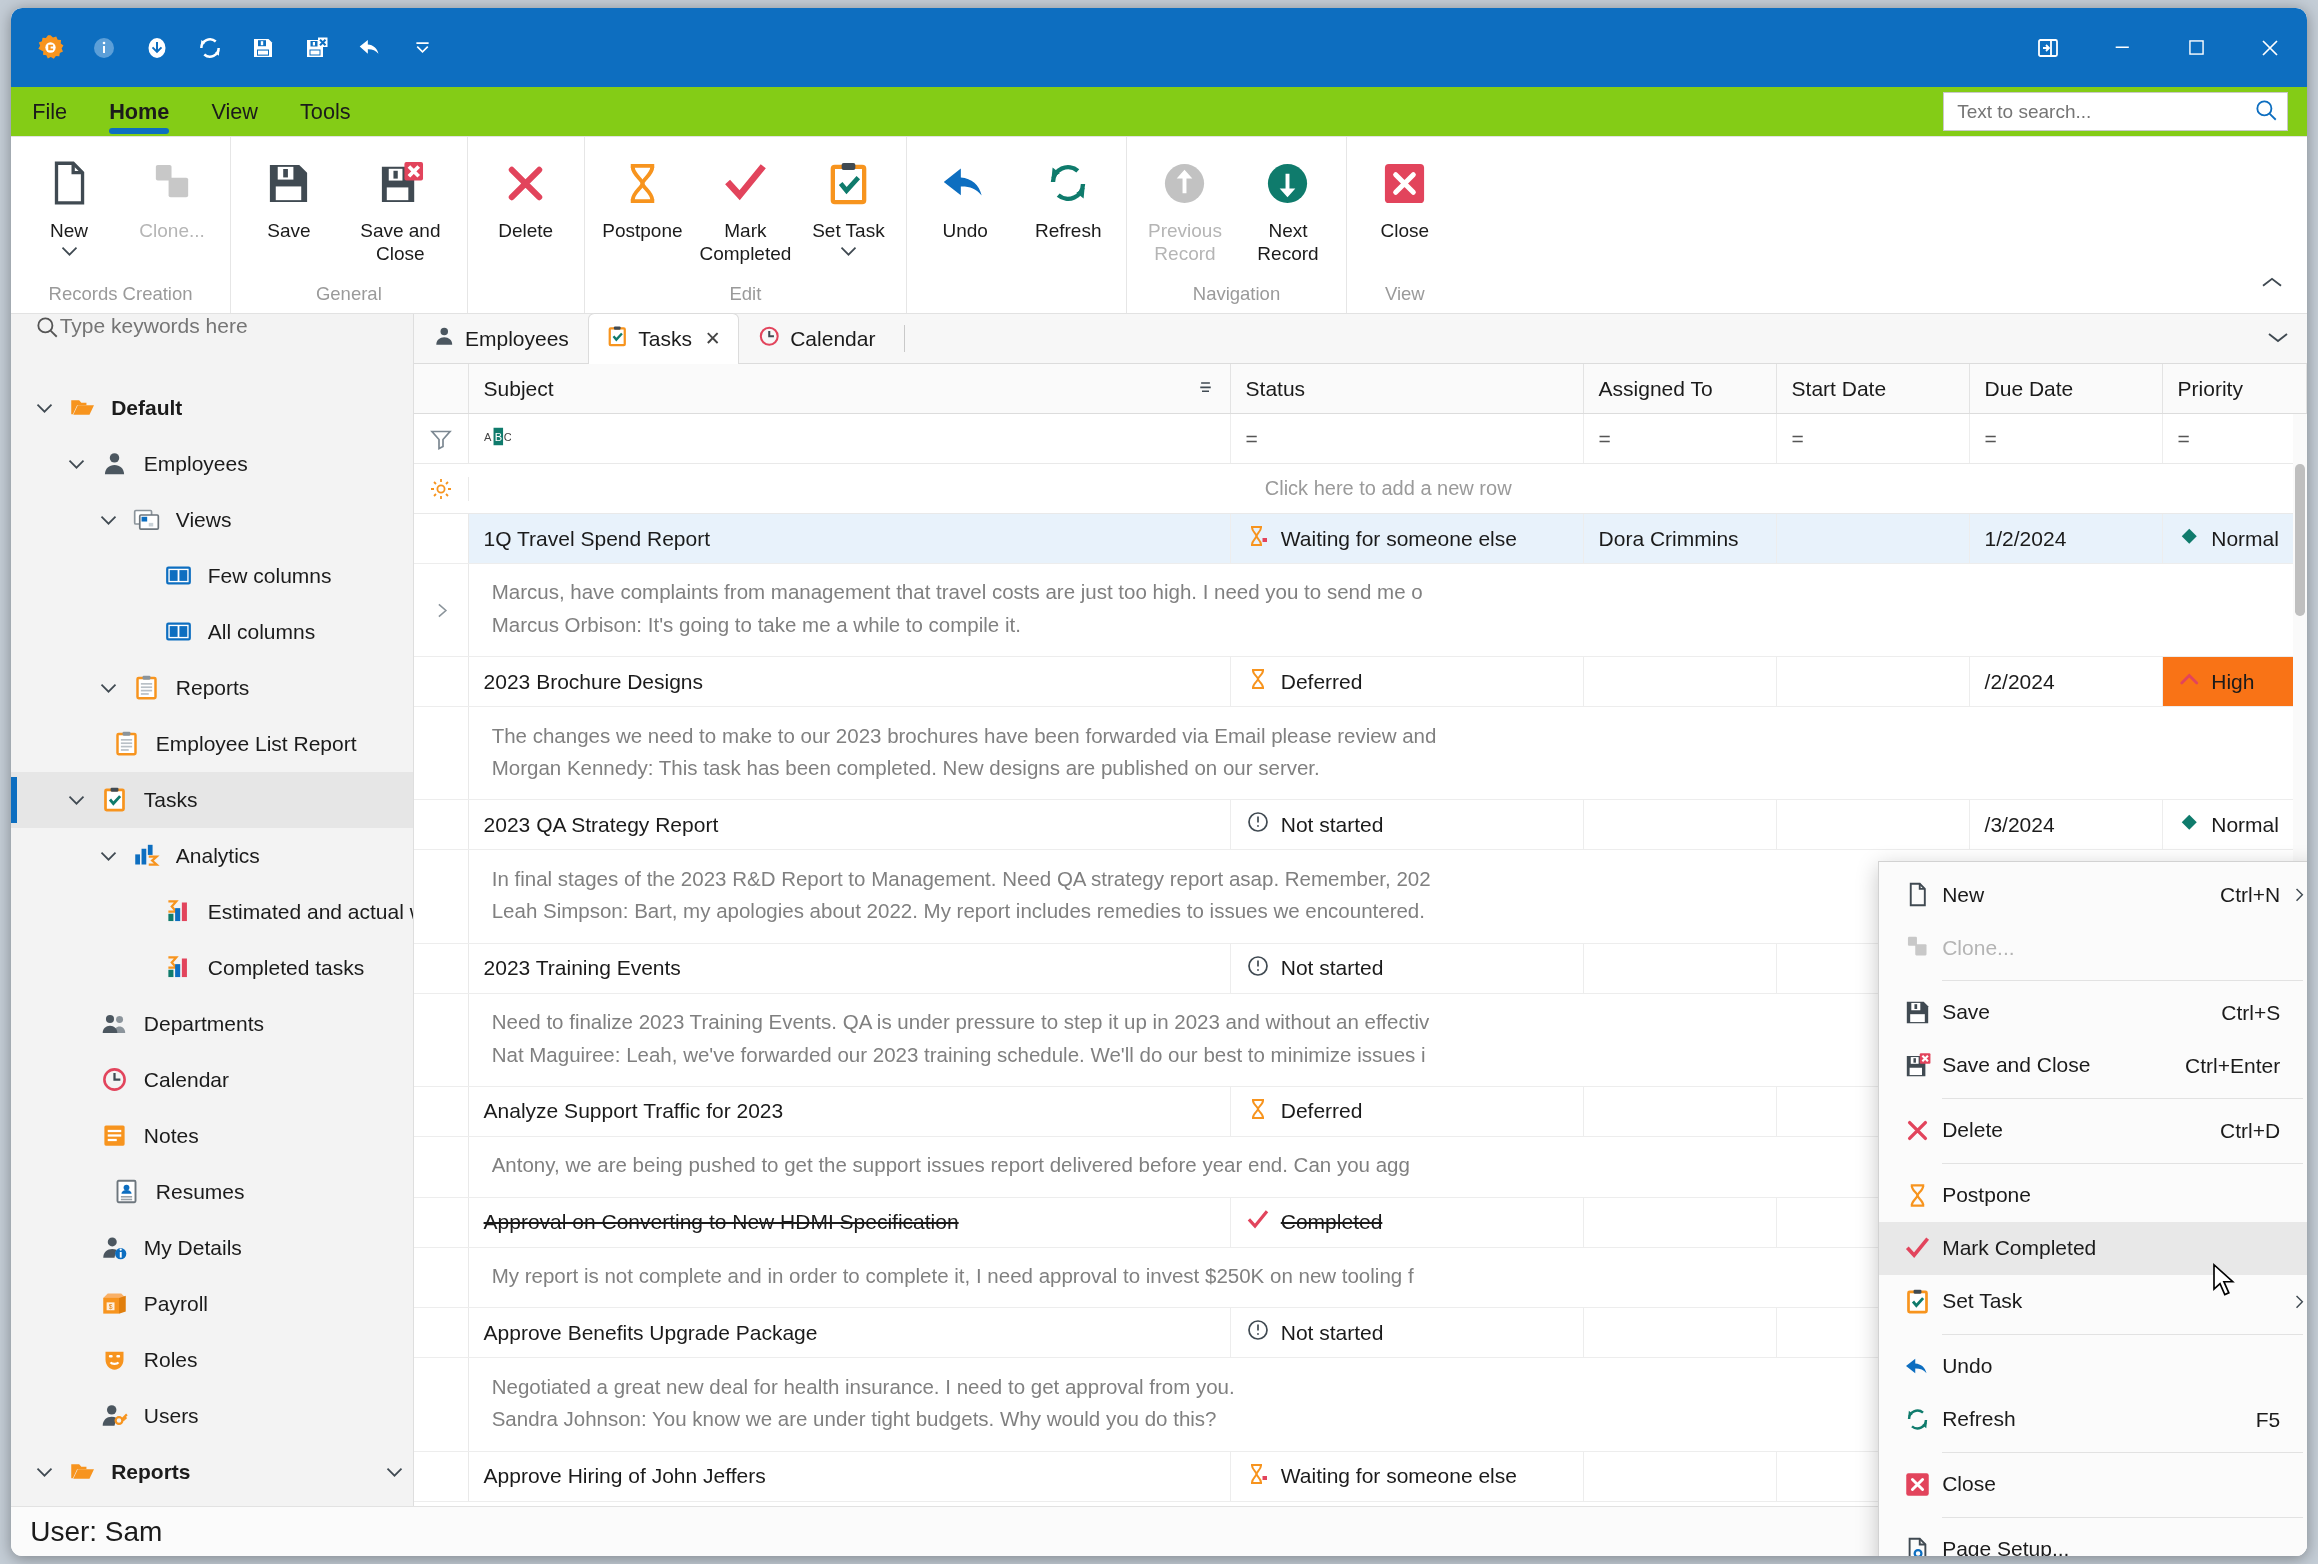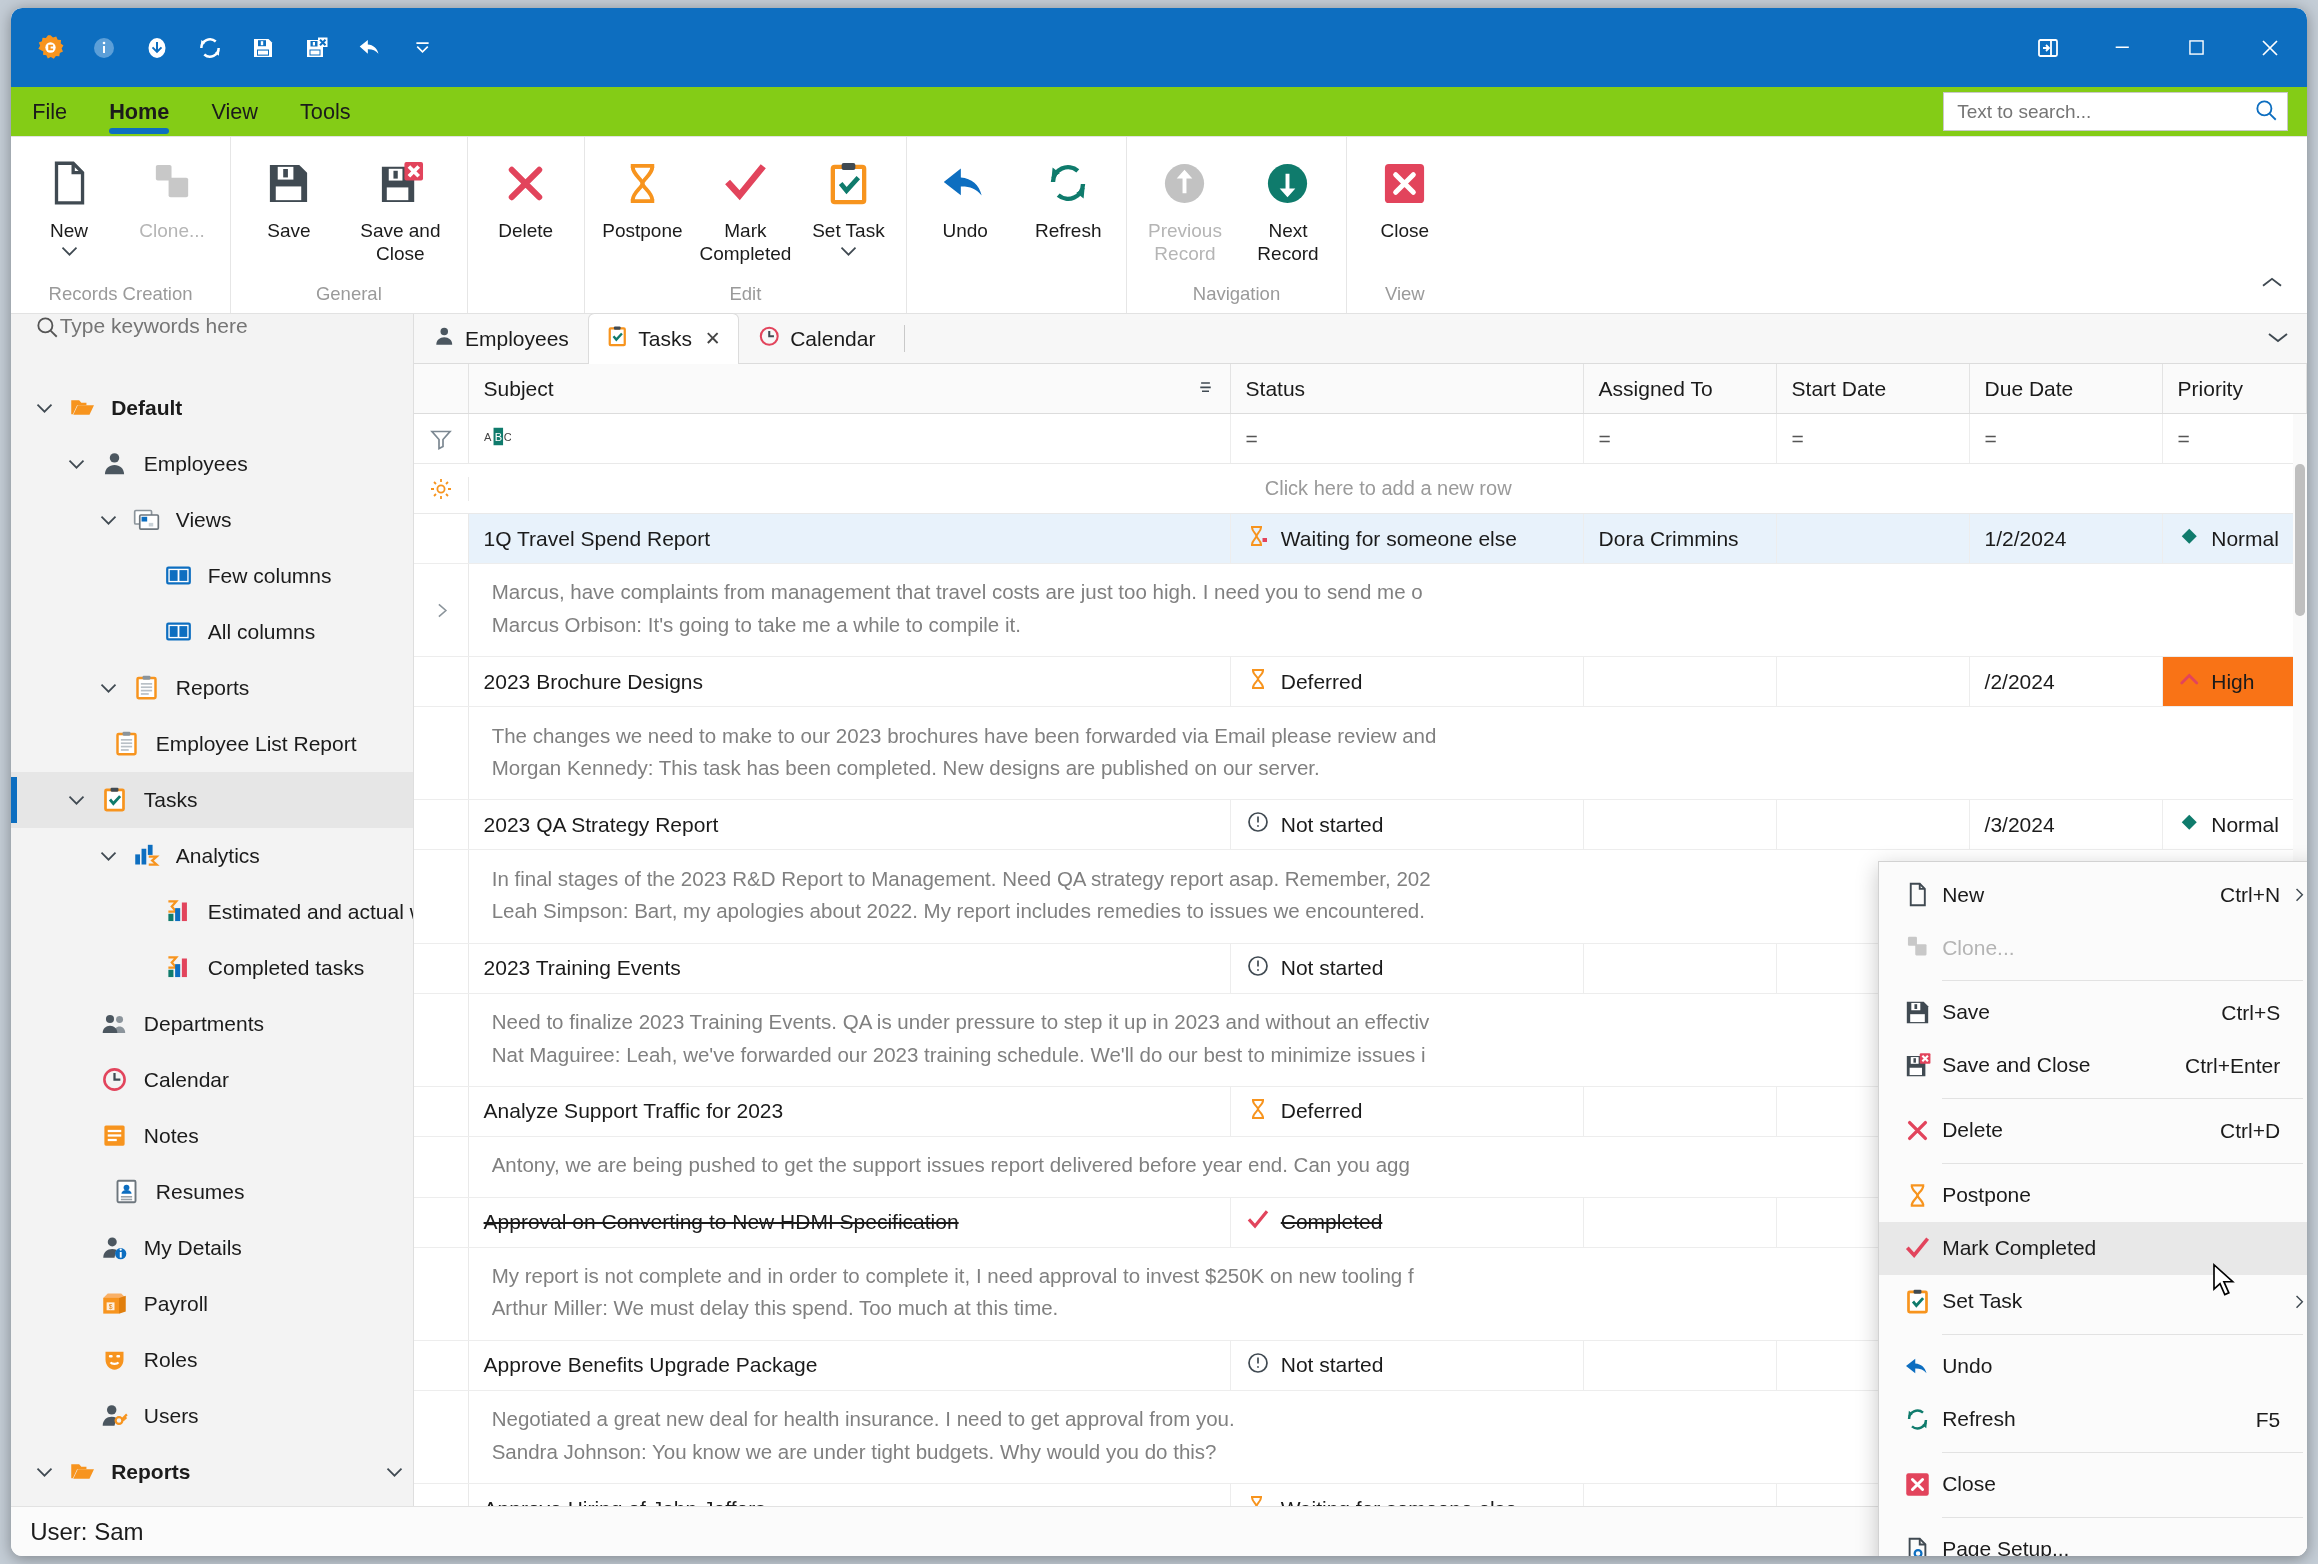--- a/index.html
+++ b/index.html
@@ -196,21 +196,21 @@
   .micon { width: 50px; flex: 0 0 50px; display: flex; align-items: center; justify-content: center; }
   .mlabel { flex: 1; line-height: 1.18; }
   .mkey { color: #1b1b1b; font-size: 21px; padding-left: 14.4px; white-space: nowrap; }
   .marrow { width: 27px; display: flex; align-items: center; justify-content: center; padding-left: 9.6px; }
   .msep { height: 0.8px; background: #e2e2e2; margin: 5.6px 17.7px 5.6px 63px; }
   .cursor { position: absolute; left: 1797px; top: 948px; z-index: 60; }
 
   
   .statusbar {
     height: 50px; flex: 0 0 50px; background: #fbfbfb; border-top: 0.8px solid #e2e2e2;
-    display: flex; align-items: center; padding: 0 19px; font-size: 24px; color: #1b1b1b;
+    display: flex; align-items: center; padding: 0 19px; font-size: 28px; color: #1b1b1b;
   }
   .status-right { margin-left: auto; display: flex; align-items: center; gap: 13px; color: #8a8a8a; }
 </style>
 </head>
 <body>
 
 <div class="app">
 
   <div class="titlebar">
     <div class="qat">
@@ -1117,21 +1117,20 @@
                 <span><svg width="22.5" height="22.5" viewBox="0 0 24 24">
                     <path fill="#0f7b6c" d="M12 4l8 8-8 8-8-8z"></path>
                   </svg></span>
                 <span>Normal</span>
               </div>
             </div>
             <div class="detailrow">
               <div class="gutter"></div>
               <div class="detail-body">
                 <div>My report is not complete and in order to complete it, I need approval to invest $250K on new tooling f</div>
-                <div>Arthur Miller: We must delay this spend. Too much at this time.</div>
               </div>
             </div>
             <div class="datarow">
               <div class="gutter"></div>
               <div class="dcell" style="flex:0 0 762px">
                 <span>Approve Benefits Upgrade Package</span>
               </div>
               <div class="dcell" style="flex:0 0 353px">
                 <span><svg width="24" height="24" viewBox="0 0 24 24" fill="none" stroke="#404a52" stroke-width="1.7">
                     <circle cx="12" cy="12" r="9"></circle>

